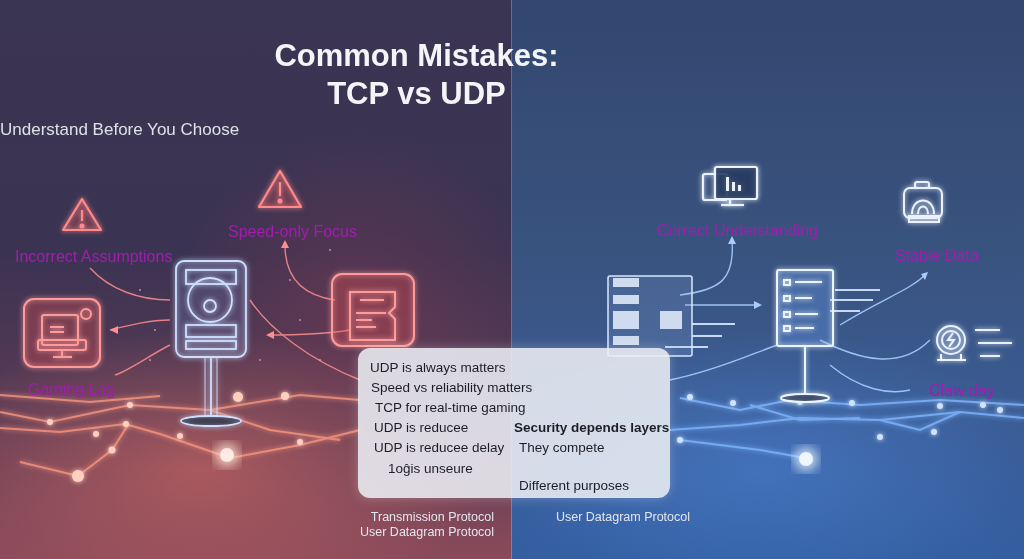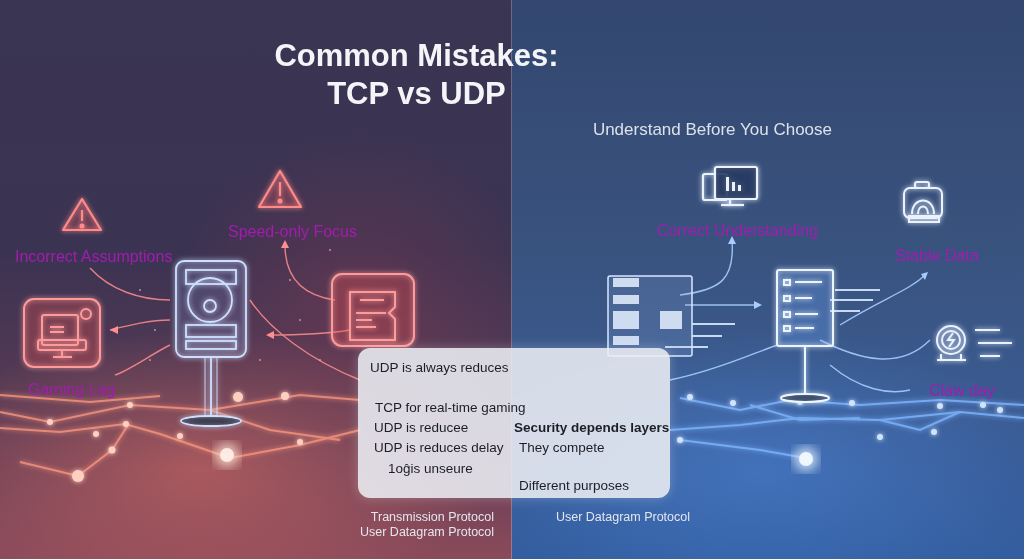--- a/index.html
+++ b/index.html
@@ -18,21 +18,21 @@
       radial-gradient(ellipse 420px 200px at 250px 470px, rgba(80,140,230,0.45), transparent 70%),
       linear-gradient(180deg, #33476f 0%, #39537f 45%, #3a5b92 75%, #335ea0 100%);
   }
   .divider { position: absolute; left: 511px; top: 0; width: 1px; height: 559px; background: rgba(200,210,240,0.35); }
 
   svg.deco { position: absolute; left: 0; top: 0; }
 
   .title { position: absolute; left: 0; width: 833px; text-align: center; font-weight: bold; font-size: 31px; line-height: 38px; color: #f4f5f8; }
   .title.l1 { top: 37px; }
   .title.l2 { top: 75px; }
-  .subtitle { position: absolute; left: 0; top: 120px; width: 832px; text-align: right; font-size: 17px; color: #dde1ea; }
+  .subtitle { position: absolute; left: 0; top: 120px; width: 832px; text-align: left; font-size: 17px; color: #dde1ea; }
 
   .lbl { position: absolute; font-size: 16px; color: #a21caf; white-space: nowrap; }
 
   .panel { position: absolute; left: 358px; top: 348px; width: 312px; height: 150px;
     background: rgba(236,238,244,0.88); border-radius: 12px;
     box-shadow: 0 0 12px rgba(255,255,255,0.25); }
   .panel .item { position: absolute; font-size: 13.5px; color: #1c1e26; white-space: nowrap; }
 
   .footer { position: absolute; font-size: 12.5px; color: #e3e6ee; text-align: right; line-height: 15px; white-space: nowrap; }
 </style>
@@ -257,24 +257,25 @@
 
 <div class="lbl" style="left:15px; top:248px;">Incorrect Assumptions</div>
 <div class="lbl" style="left:228px; top:223px;">Speed-only Focus</div>
 <div class="lbl" style="left:28px; top:381px;">Gaming Lag</div>
 
 <div class="lbl" style="left:657px; top:222px;">Correct Understanding</div>
 <div class="lbl" style="left:895px; top:247px;">Stable Data</div>
 <div class="lbl" style="left:929px; top:382px;">Claw day</div>
 
 <div class="panel">
-  <div class="item" style="left:12px; top:12px;">UDP is always reduces</div>
+  <div class="item" style="left:12px; top:12px;">UDP is always matters</div>
+  <div class="item" style="left:13px; top:32px;">Speed vs reliability matters</div>
   <div class="item" style="left:17px; top:52px;">TCP for real-time gaming</div>
   <div class="item" style="left:16px; top:72px;">UDP is reducee</div>
-  <div class="item" style="left:16px; top:92px;">UDP is reduces delay</div>
+  <div class="item" style="left:16px; top:92px;">UDP is reducee delay</div>
   <div class="item" style="left:30px; top:113px;">1oĝis unseure</div>
   <div class="item" style="left:156px; top:72px;font-weight:bold;">Security depends layers</div>
   <div class="item" style="left:161px; top:92px;">They compete</div>
   <div class="item" style="left:161px; top:130px;">Different purposes</div>
 </div>
 
 <div class="footer" style="left:360px; top:510px; width:134px;">
   <div>Transmission Protocol</div>
   <div>User Datagram Protocol</div>
 </div>

